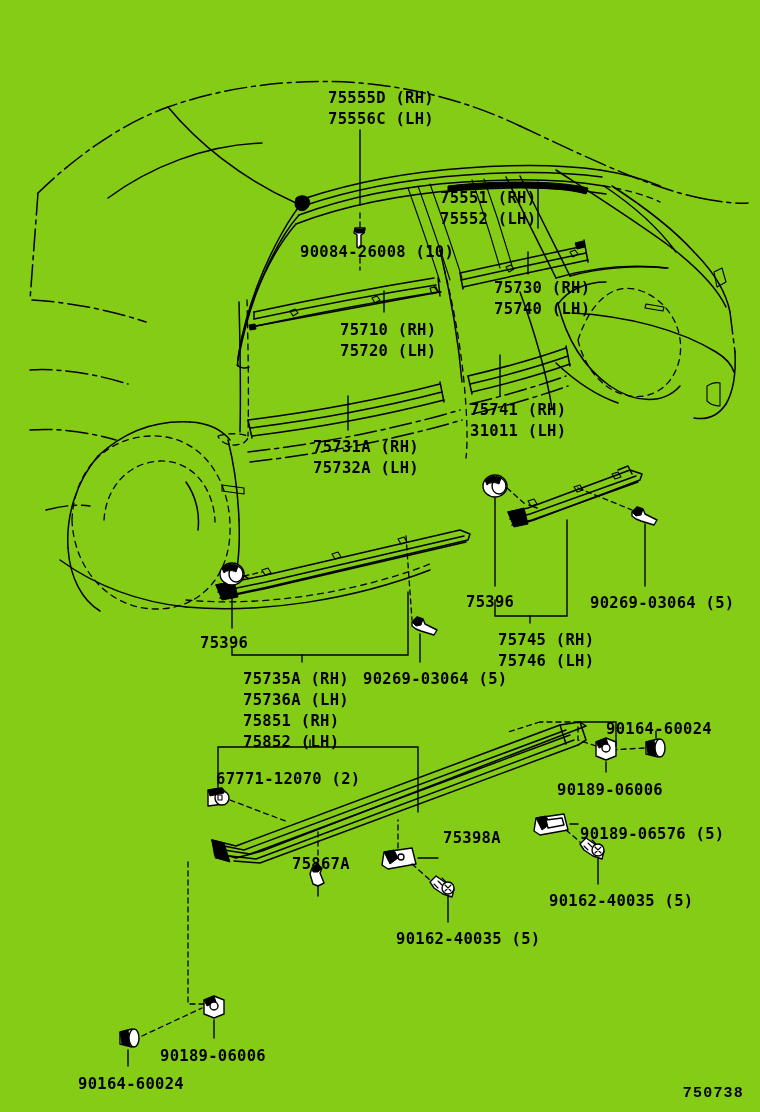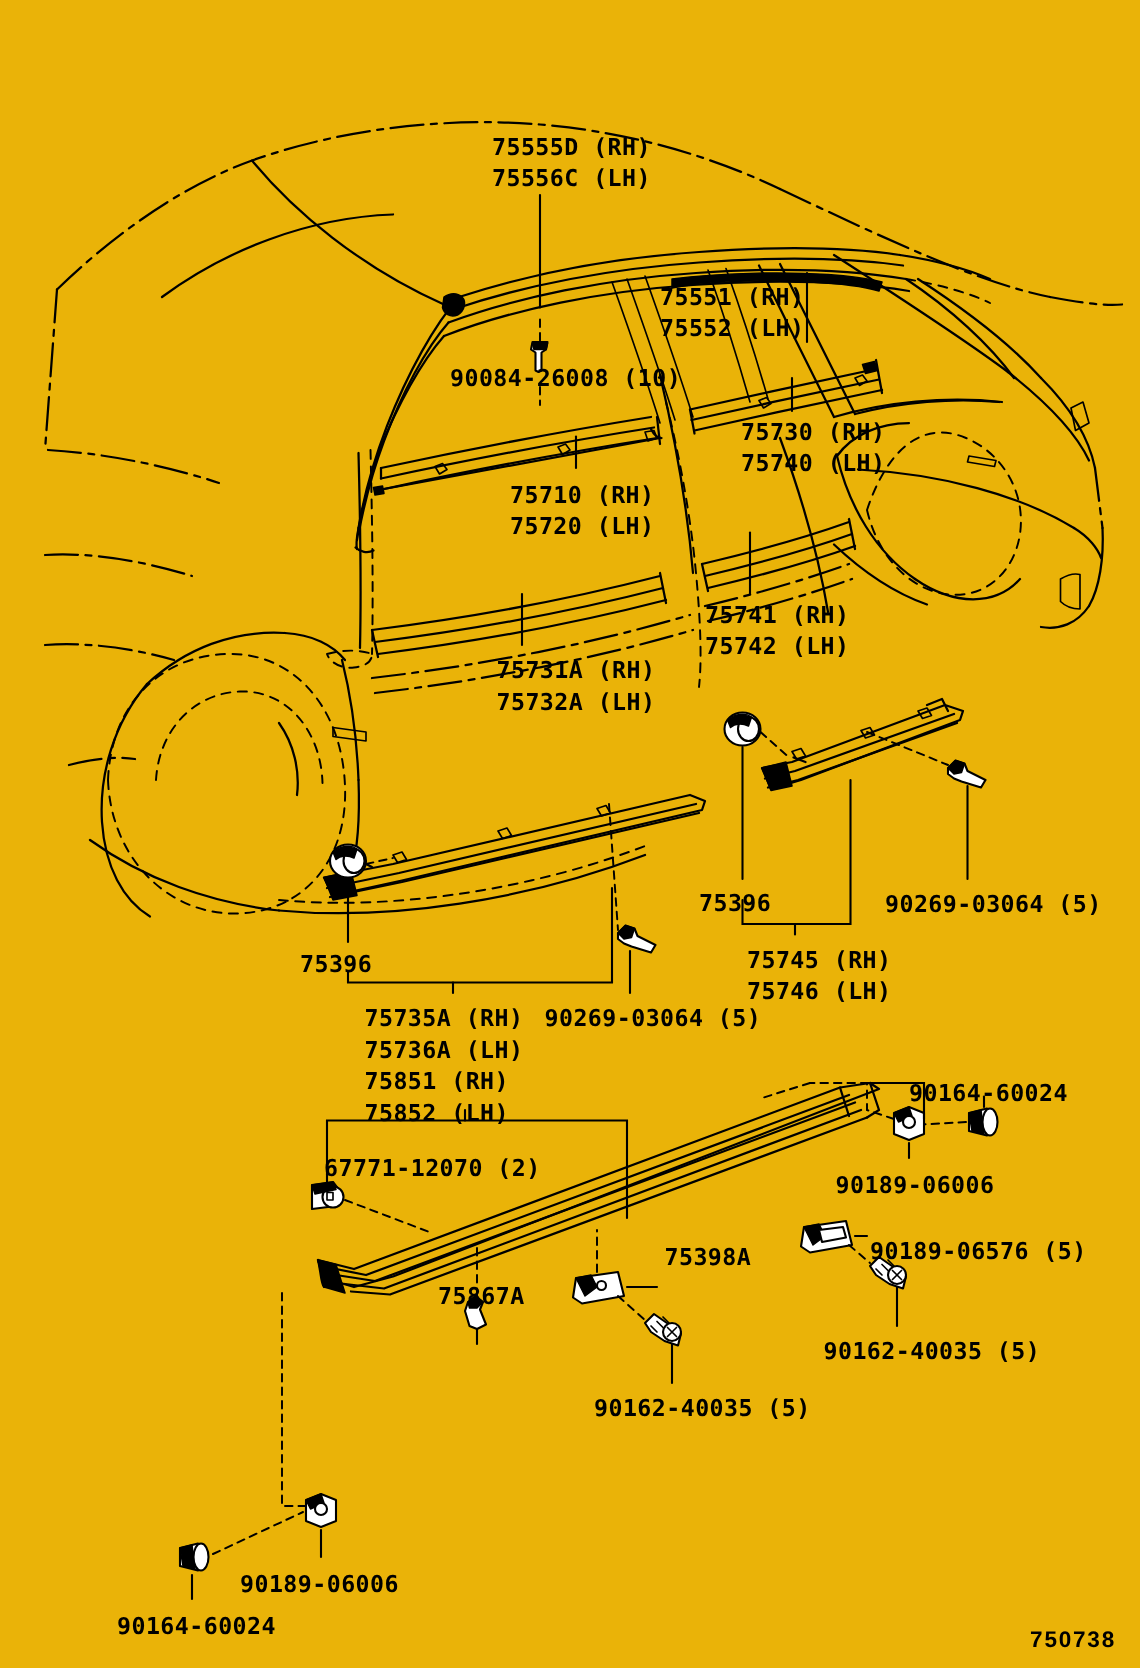--- a/index.html
+++ b/index.html
@@ -8,21 +8,21 @@
     padding: 0;
     background: #ffffff;
   }
   body {
     font-family: "DejaVu Sans Mono", "Liberation Mono", monospace;
   }
   #sheet {
     position: relative;
     width: 760px;
     height: 1112px;
-    background: #eab308;
+    background: #84cc16;
     overflow: hidden;
   }
   #artboard {
     position: absolute;
     left: 0; top: 0;
     width: 760px;
     height: 1112px;
   }
   .lbl {
     position: absolute;
@@ -37,21 +37,21 @@
   .lbl.two {
     line-height: 21px;
   }
   .lbl.four {
     line-height: 21px;
   }
   #diagno {
     position: absolute;
     right: 16px;
     bottom: 10px;
-    font-family: Liberation Sans, sans-serif;
+    font-family: Liberation Mono, monospace;
     font-size: 15px;
     font-weight: 700;
     letter-spacing: 1.2px;
     color: #000000;
   }
 </style>
 </head>
 <body>
 
 <div id="sheet">
@@ -394,22 +394,22 @@
       <path class="ld" d="M 142 1036 L 202 1008"></path>
     </g>
   </svg>
 
   <div id="labels-layer">
       <div class="lbl two" style="left: 328px; top: 88px;"><div>75555D (RH)</div><div>75556C (LH)</div></div>
       <div class="lbl two" style="left: 440px; top: 188px;"><div>75551 (RH)</div><div>75552 (LH)</div></div>
       <div class="lbl" style="left: 300px; top: 242px;"><div>90084-26008 (10)</div></div>
       <div class="lbl two" style="left: 340px; top: 320px;"><div>75710 (RH)</div><div>75720 (LH)</div></div>
       <div class="lbl two" style="left: 494px; top: 278px;"><div>75730 (RH)</div><div>75740 (LH)</div></div>
-      <div class="lbl two" style="left: 470px; top: 400px;"><div>75741 (RH)</div><div>75742 (LH)</div></div>
-      <div class="lbl two" style="left: 313px; top: 437px; margin-left: 18px;"><div>75731A (RH)</div><div>75732A (LH)</div></div>
+      <div class="lbl two" style="left: 470px; top: 400px;"><div>75741 (RH)</div><div>31011 (LH)</div></div>
+      <div class="lbl two" style="left: 313px; top: 437px;"><div>75731A (RH)</div><div>75732A (LH)</div></div>
       <div class="lbl" style="left: 200px; top: 633px;"><div>75396</div></div>
       <div class="lbl four" style="left: 243px; top: 669px;"><div>75735A (RH)</div><div>75736A (LH)</div><div>75851 (RH)</div><div>75852 (LH)</div></div>
       <div class="lbl" style="left: 363px; top: 669px;"><div>90269-03064 (5)</div></div>
       <div class="lbl" style="left: 466px; top: 592px;"><div>75396</div></div>
       <div class="lbl" style="left: 590px; top: 593px;"><div>90269-03064 (5)</div></div>
       <div class="lbl two" style="left: 498px; top: 630px;"><div>75745 (RH)</div><div>75746 (LH)</div></div>
       <div class="lbl" style="left: 168px; top: 769px; margin-left: 48px;"><div>67771-12070 (2)</div></div>
       <div class="lbl" style="left: 292px; top: 854px;"><div>75867A</div></div>
       <div class="lbl" style="left: 443px; top: 828px;"><div>75398A</div></div>
       <div class="lbl" style="left: 396px; top: 929px;"><div>90162-40035 (5)</div></div>

